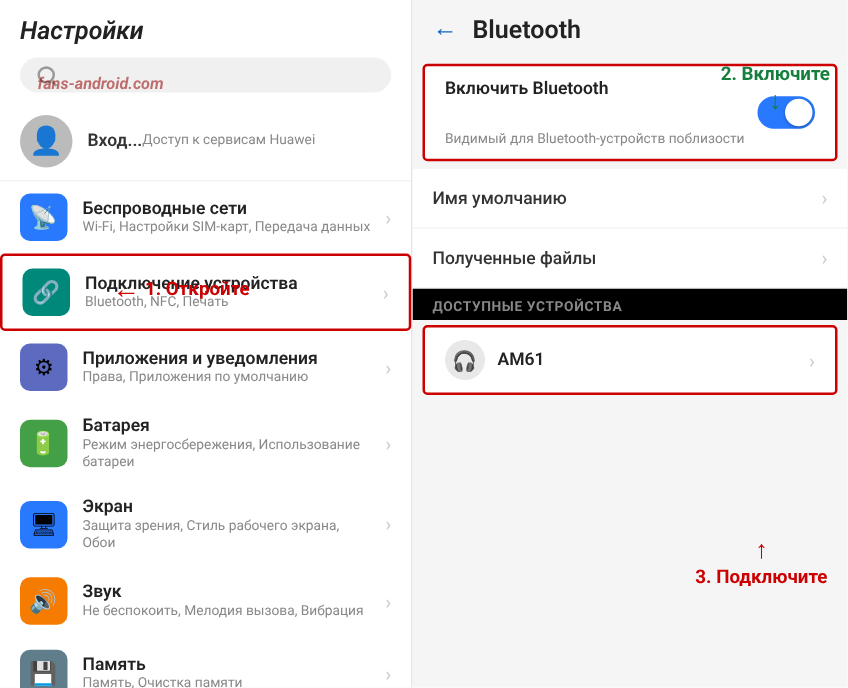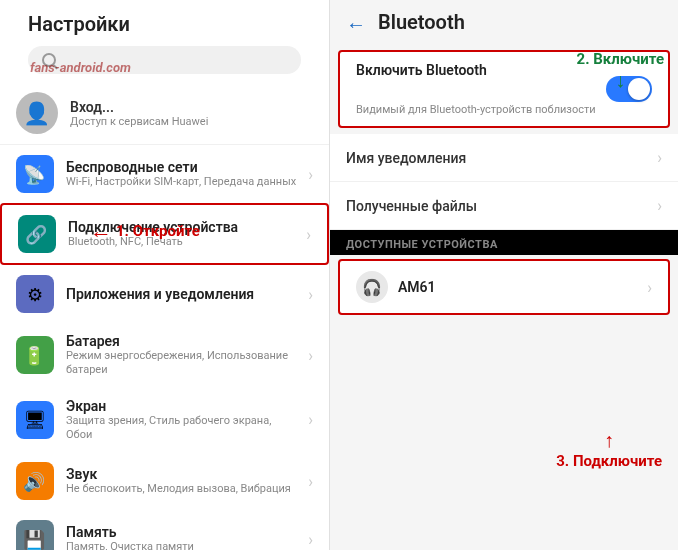--- a/index.html
+++ b/index.html
@@ -16,22 +16,23 @@
     .left-panel {
       width: 330px;
       background: #fff;
       border-right: 1px solid #e0e0e0;
       display: flex;
       flex-direction: column;
       overflow: hidden;
     }
 
     .left-header {
-      padding: 12px 28px 8px;
-      background: #fff;
+      padding: 12px 16px 8px;
+      background: #fff;
+      font-style: italic;
     }
 
     .left-header-title {
       font-size: 20px;
       font-weight: 600;
       color: #222;
       margin-bottom: 10px;
     }
 
     .search-box {
@@ -83,21 +84,20 @@
       flex-shrink: 0;
     }
 
     .avatar-icon {
       font-size: 22px;
       color: #fff;
     }
 
     .profile-text {
       display: flex;
-      flex-direction: column;
     }
 
     .profile-name {
       font-size: 14px;
       font-weight: 600;
       color: #333;
     }
 
     .profile-sub {
       font-size: 11px;
@@ -364,20 +364,21 @@
       </div>
       <span class="chevron-right">›</span>
     </div>
 
     <div class="menu-item">
       <div class="menu-icon-box icon-indigo">
         <span>⚙</span>
       </div>
       <div class="menu-item-text">
         <span class="menu-item-title">Приложения и уведомления</span>
+        <span class="menu-item-sub">Права, Приложения по умолчанию</span>
       </div>
       <span class="chevron-right">›</span>
     </div>
 
     <div class="menu-item">
       <div class="menu-icon-box icon-green">
         <span>🔋</span>
       </div>
       <div class="menu-item-text">
         <span class="menu-item-title">Батарея</span>
@@ -441,21 +442,21 @@
     </div>
     <div class="toggle-on"></div>
   </div>
 
   <div style="position:absolute; right:14px; top:50px; color:#15803d; font-size:15px; font-weight:bold; display:flex; flex-direction:column; align-items:center;">
     <span style="font-size:15px;">2. Включите</span>
     <span style="font-size:20px;">↓</span>
   </div>
 
   <div class="bt-list-item">
-    <span class="bt-list-label">Имя уведомления</span>
+    <span class="bt-list-label">Имя умолчанию</span>
     <span class="chevron-right">›</span>
   </div>
 
   <div class="bt-list-item">
     <span class="bt-list-label">Полученные файлы</span>
     <span class="chevron-right">›</span>
   </div>
 
   <div class="section-divider">
     <span>ДОСТУПНЫЕ УСТРОЙСТВА</span>

